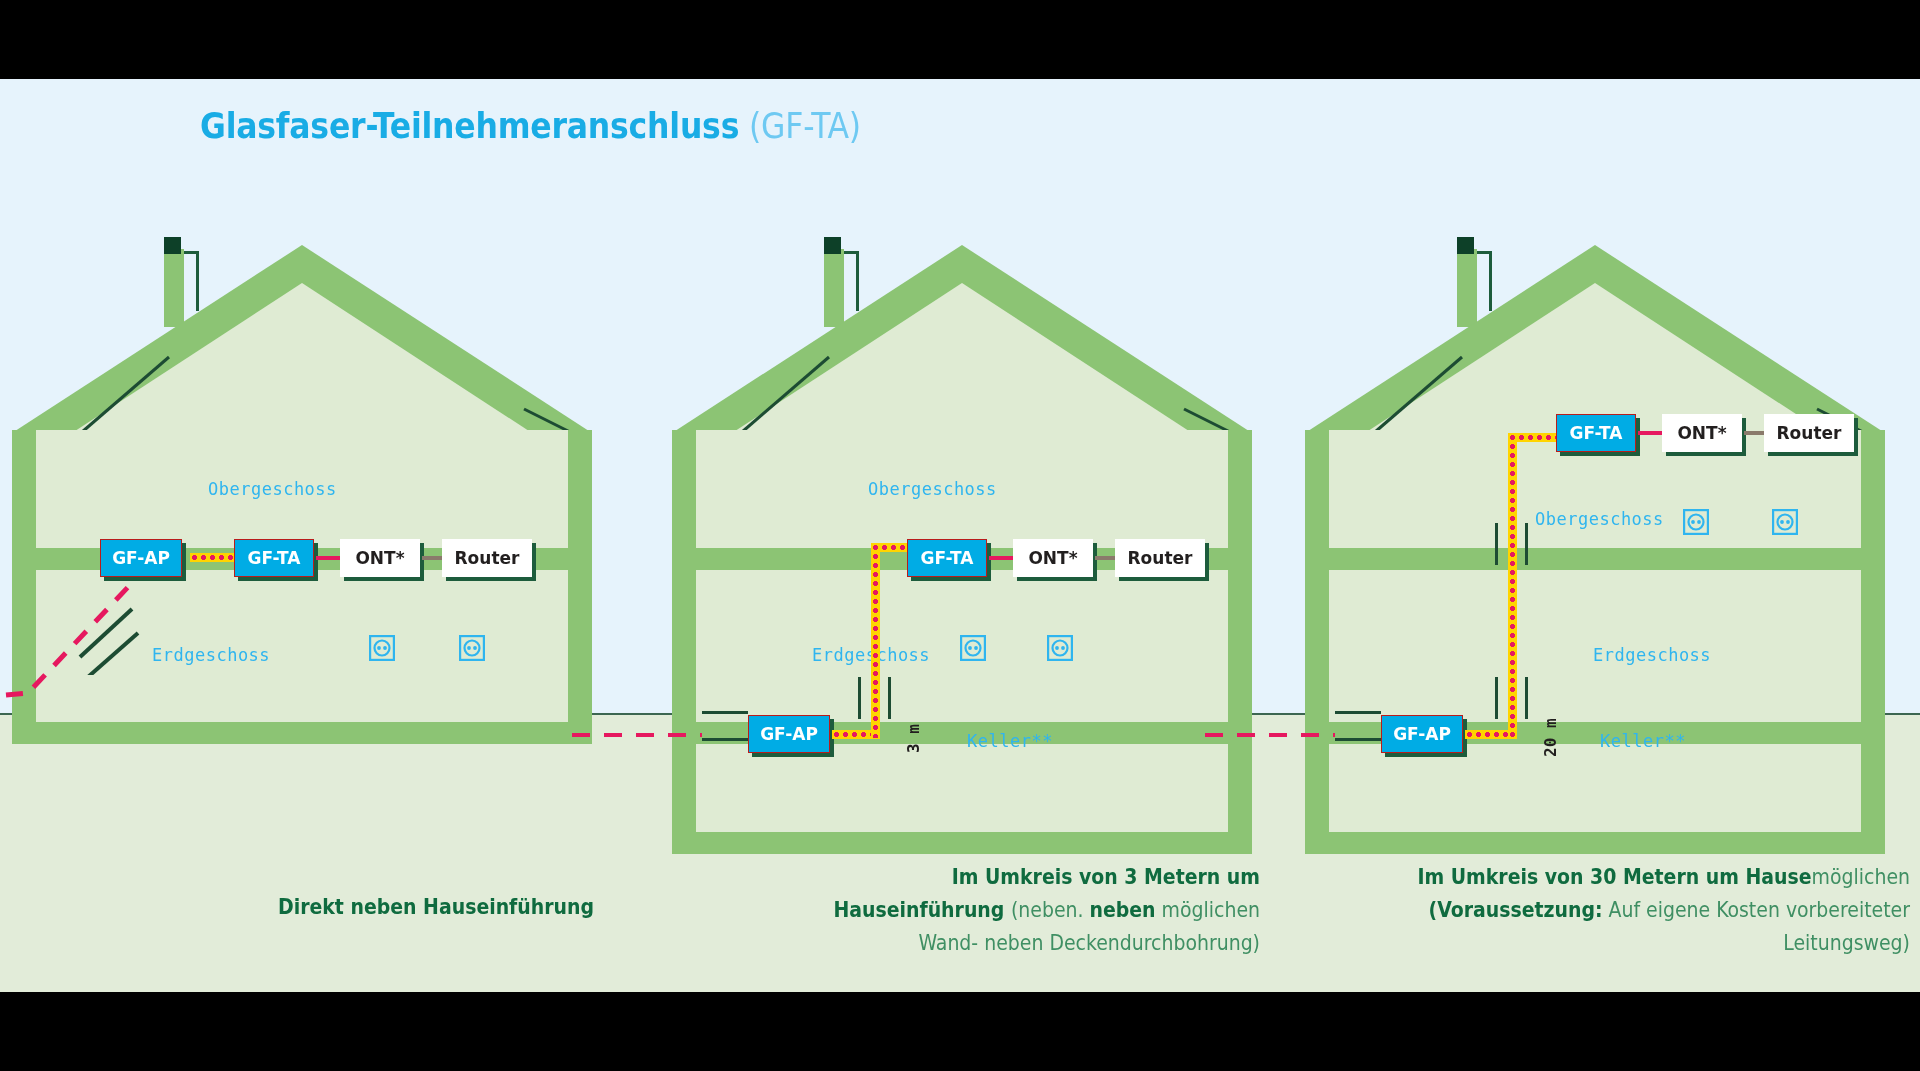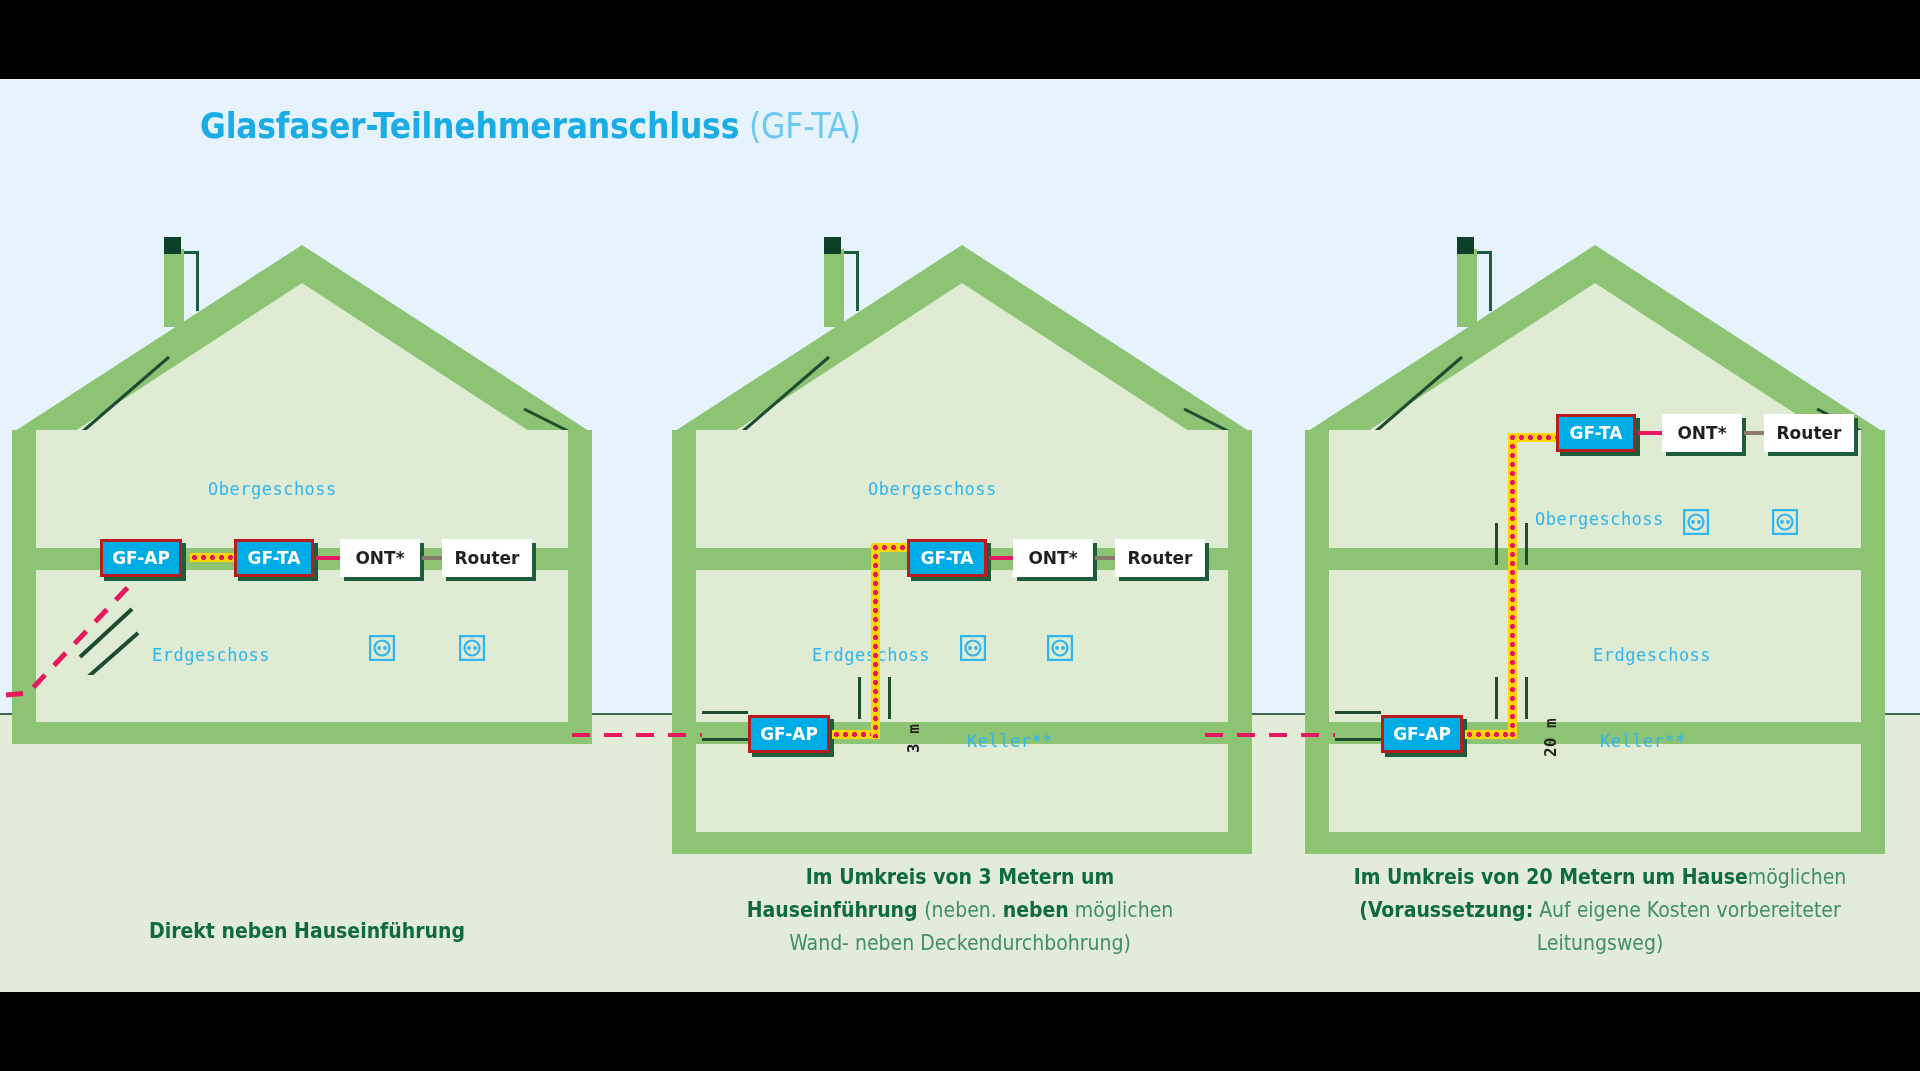--- a/index.html
+++ b/index.html
@@ -79,21 +79,21 @@
     font-family:"DejaVu Sans Mono","Liberation Mono", monospace;
     letter-spacing:.5px; white-space:nowrap;
   }
 
   
   .dev{
     position:absolute; display:flex; align-items:center; justify-content:center;
     font-size:17px; font-weight:bold; white-space:nowrap;
     box-shadow:4px 4px 0 0 #1d5c3c;
   }
-  .dev.cyan{ background:#00ace5; color:#fff; border:3px solid #b91c1c; }
+  .dev.cyan{ background:#00ace5; color:#fff; border:1px solid #b91c1c; }
   .dev.white{ background:#fff; color:#221f1f; border:1px solid #fff; }
 
   
   .link-mag{ position:absolute; height:4px; background:#e6185f; }
   
   .link-grey{ position:absolute; height:4px; background:#8a7a6b; }
 
   
   .fiber-h{ position:absolute; height:9px; background:#ffd400; }
   .fiber-h::after{
@@ -130,27 +130,27 @@
 
   
   .dim{
     position:absolute; color:#221f1f; font-size:16px; font-weight:600;
     font-family:"DejaVu Sans Mono","Liberation Mono", monospace;
     transform:rotate(-90deg); transform-origin:left top; white-space:nowrap;
   }
 
   
   .caption{
-    position:absolute; text-align:center; color:#1f7a4d;
+    position:absolute; text-align:right; color:#1f7a4d;
     font-size:21px; line-height:33px;
     font-family:"DejaVu Sans Condensed","Liberation Sans", sans-serif;
   }
   .caption b{ font-weight:bold; color:#0f6b3f; }
   .caption span{ font-weight:normal; color:#3f8f63; }
-  .c1{ left:32px; top:812px; width:550px;margin-top:24px; }
+  .c1{ left:44px; top:812px; width:550px; }
   .c2{ left:660px; top:782px; width:600px; }
   .c3{ left:1290px; top:782px; width:620px; }
 </style>
 </head>
 <body>
 
 <div id="stage">
 
   <div id="canvas">
 
@@ -371,19 +371,19 @@
 
     <div class="caption c1">
         <div><b>Direkt neben Hauseinführung</b></div>
       </div>
     <div class="caption c2">
         <div><b>Im Umkreis von 3 Metern um</b></div>
         <div><b>Hauseinführung </b><span>(neben. </span><b>neben</b><span> möglichen</span></div>
         <div><span>Wand- neben Deckendurchbohrung)</span></div>
       </div>
     <div class="caption c3">
-        <div><b>Im Umkreis von 20 Metern um Hause</b><span>möglichen</span></div>
+        <div><b>Im Umkreis von 30 Metern um Hause</b><span>möglichen</span></div>
         <div><b>(Voraussetzung:</b><span> Auf eigene Kosten vorbereiteter</span></div>
         <div><span>Leitungsweg)</span></div>
       </div>
 
   </div>
 </div>
 
 </body></html>

